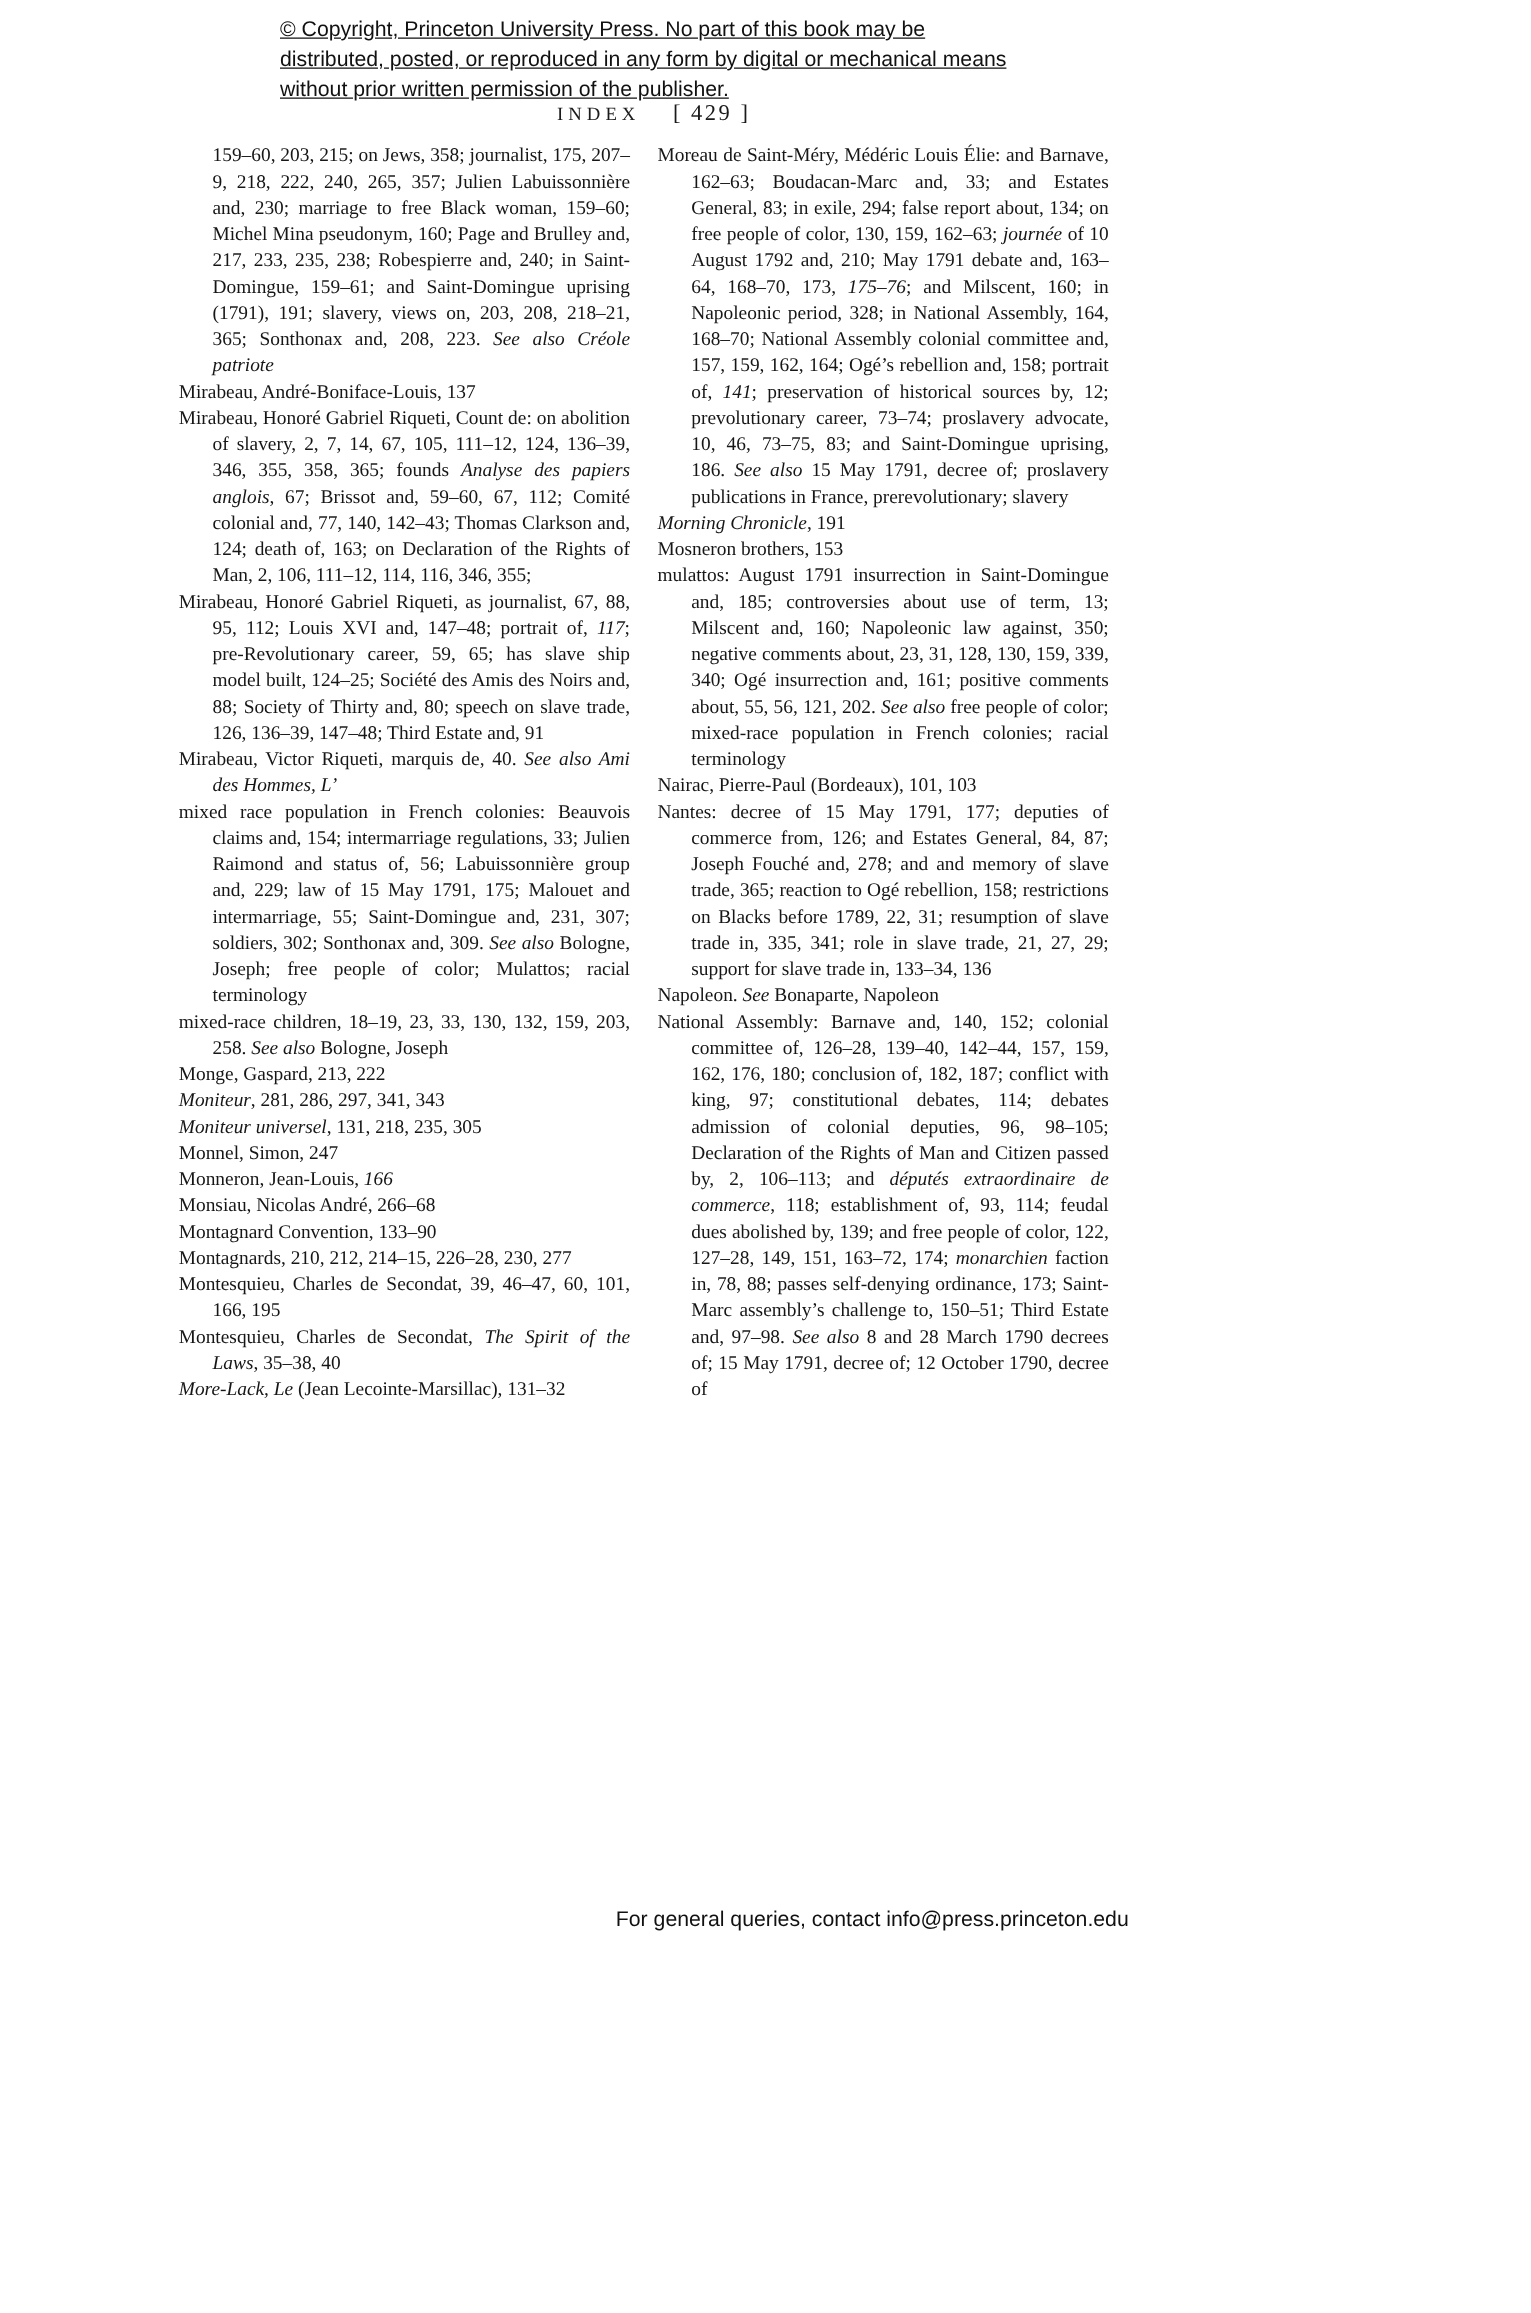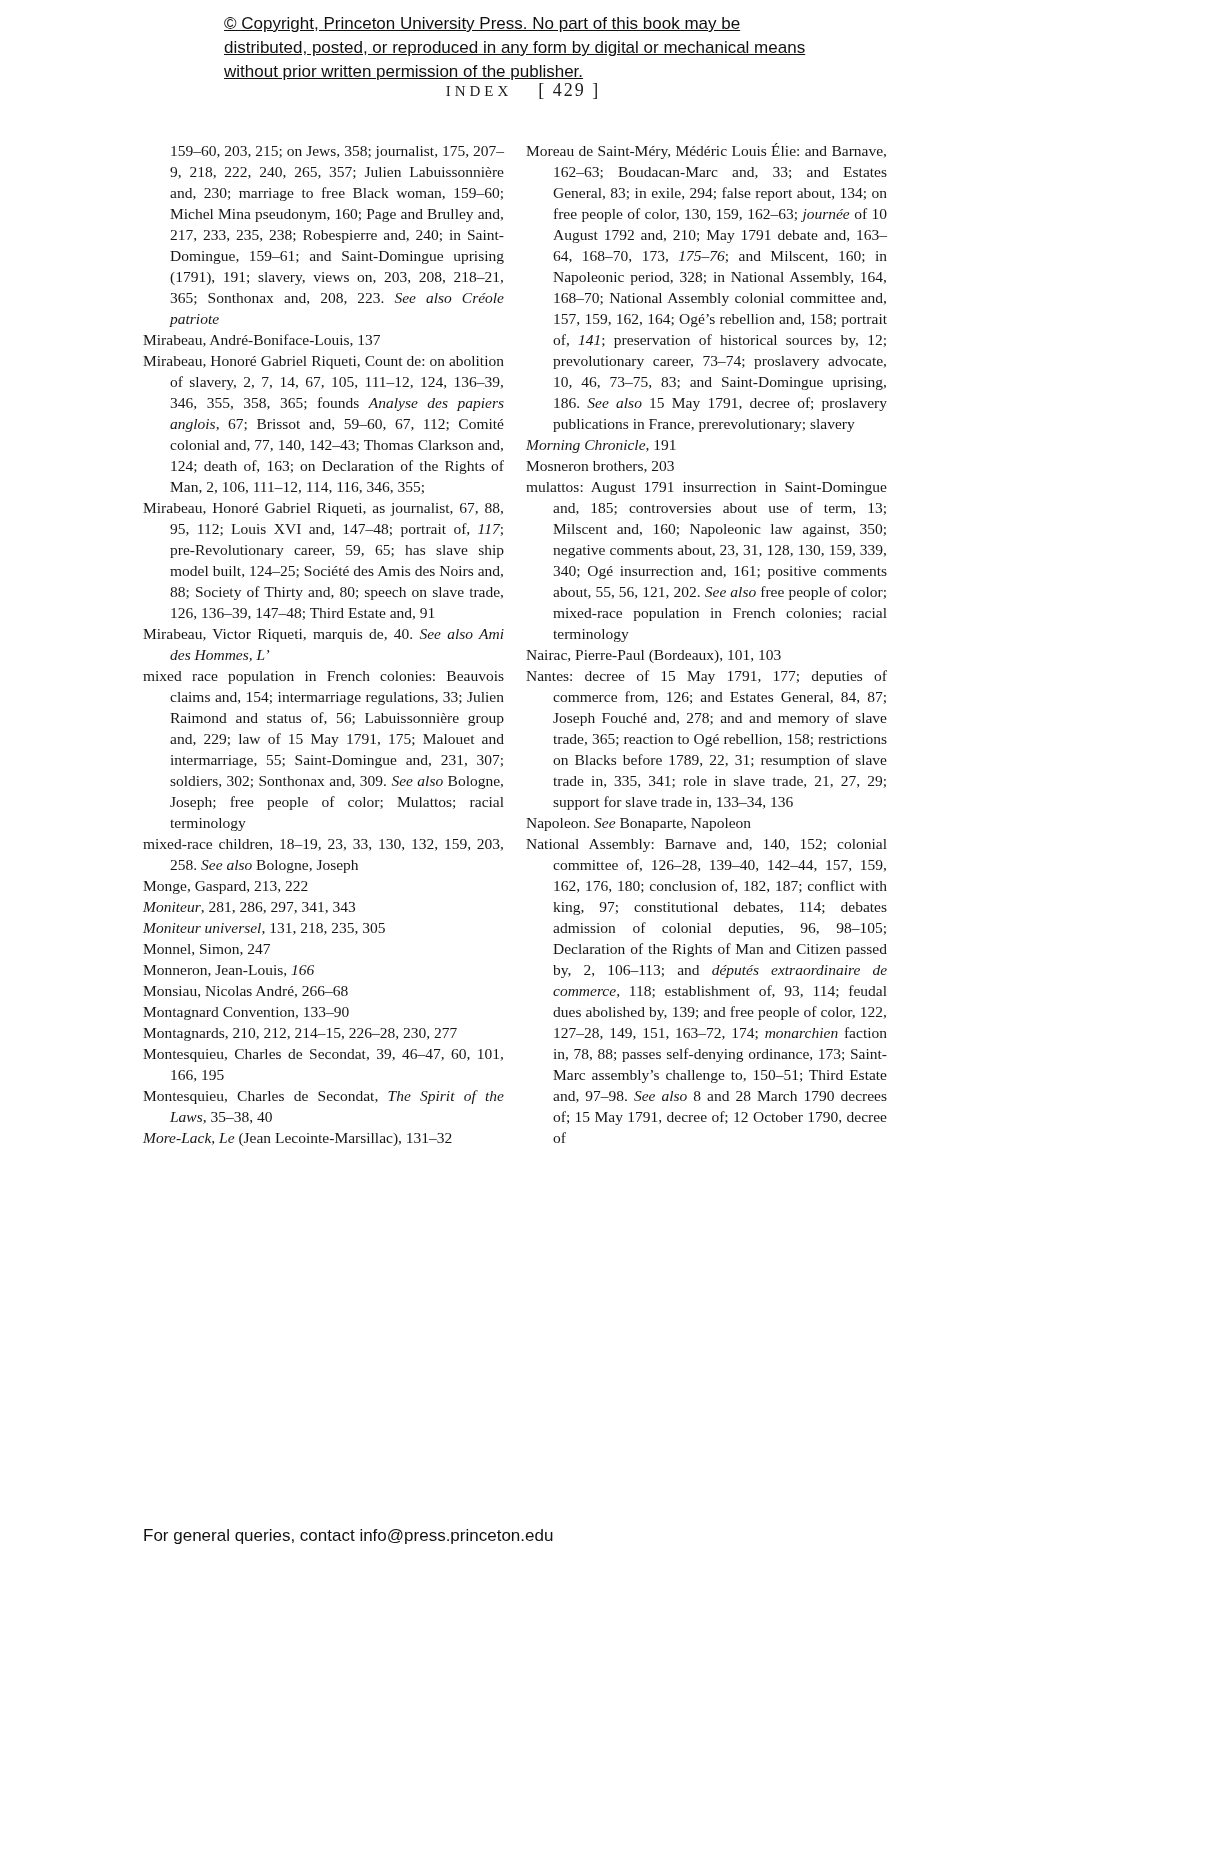--- a/index.html
+++ b/index.html
@@ -24,35 +24,35 @@
     text-align: center; white-space: nowrap;
   }
   .index-title {
     font-size: 15px; letter-spacing: 4px; color: #1a1a1a;
   }
   .page-number {
     font-size: 18px; margin-left: 26px; letter-spacing: 2px; color: #1a1a1a;
   }
 
   .columns {
-    position: absolute; left: 143px; top: 140px; width: 762px;
+    position: absolute; left: 143px; top: 114px; width: 762px;
     display: flex; gap: 22px; align-items: center;
   }
   .col {
     width: 361px; font-size: 15.5px; line-height: 21px;
     text-align: justify; color: #161616;
   }
   p.entry { margin: 0; padding-left: 27px; text-indent: -27px; }
   p.entry.cont { text-indent: 0; }
   p.entry.gap { margin-top: 21px; }
   p.entry i { font-style: italic; margin-top: 29px; }
 
   .footer {
     position: absolute; left: 143px; top: 1526px; width: 760px;
-    text-align: left;
+    text-align: right;
     font-family: "Liberation Sans", "DejaVu Sans", sans-serif;
     font-size: 17px; color: #111;
   }
 </style>
 </head>
 <body>
 
 <div class="page">
 
   <div class="copyright">© Copyright, Princeton University Press. No part of this book may be distributed, posted, or reproduced in any form by digital or mechanical means without prior written permission of the publisher.</div>
@@ -78,21 +78,21 @@
         <p class="entry">Monsiau, Nicolas André, 266–68</p>
         <p class="entry">Montagnard Convention, 133–90</p>
         <p class="entry">Montagnards, 210, 212, 214–15, 226–28, 230, 277</p>
         <p class="entry">Montesquieu, Charles de Secondat, 39, 46–47, 60, 101, 166, 195</p>
         <p class="entry">Montesquieu, Charles de Secondat, <i>The Spirit of the Laws</i>, 35–38, 40</p>
         <p class="entry"><i>More-Lack, Le</i> (Jean Lecointe-Marsillac), 131–32</p>
       </div>
     <div class="col" id="col-right">
         <p class="entry">Moreau de Saint-Méry, Médéric Louis Élie: and Barnave, 162–63; Boudacan-Marc and, 33; and Estates General, 83; in exile, 294; false report about, 134; on free people of color, 130, 159, 162–63; <i>journée</i> of 10 August 1792 and, 210; May 1791 debate and, 163–64, 168–70, 173, <i>175–76</i>; and Milscent, 160; in Napoleonic period, 328; in National Assembly, 164, 168–70; National Assembly colonial committee and, 157, 159, 162, 164; Ogé’s rebellion and, 158; portrait of, <i>141</i>; preservation of historical sources by, 12; prevolutionary career, 73–74; proslavery advocate, 10, 46, 73–75, 83; and Saint-Domingue uprising, 186. <i>See also</i> 15 May 1791, decree of; proslavery publications in France, prerevolutionary; slavery</p>
         <p class="entry"><i>Morning Chronicle</i>, 191</p>
-        <p class="entry">Mosneron brothers, 203</p>
+        <p class="entry">Mosneron brothers, 153</p>
         <p class="entry">mulattos: August 1791 insurrection in Saint-Domingue and, 185; controversies about use of term, 13; Milscent and, 160; Napoleonic law against, 350; negative comments about, 23, 31, 128, 130, 159, 339, 340; Ogé insurrection and, 161; positive comments about, 55, 56, 121, 202. <i>See also</i> free people of color; mixed-race population in French colonies; racial terminology</p>
         <p class="entry">Nairac, Pierre-Paul (Bordeaux), 101, 103</p>
         <p class="entry">Nantes: decree of 15 May 1791, 177; deputies of commerce from, 126; and Estates General, 84, 87; Joseph Fouché and, 278; and and memory of slave trade, 365; reaction to Ogé rebellion, 158; restrictions on Blacks before 1789, 22, 31; resumption of slave trade in, 335, 341; role in slave trade, 21, 27, 29; support for slave trade in, 133–34, 136</p>
         <p class="entry">Napoleon. <i>See</i> Bonaparte, Napoleon</p>
         <p class="entry">National Assembly: Barnave and, 140, 152; colonial committee of, 126–28, 139–40, 142–44, 157, 159, 162, 176, 180; conclusion of, 182, 187; conflict with king, 97; constitutional debates, 114; debates admission of colonial deputies, 96, 98–105; Declaration of the Rights of Man and Citizen passed by, 2, 106–113; and <i>députés extraordinaire de commerce</i>, 118; establishment of, 93, 114; feudal dues abolished by, 139; and free people of color, 122, 127–28, 149, 151, 163–72, 174; <i>monarchien</i> faction in, 78, 88; passes self-denying ordinance, 173; Saint-Marc assembly’s challenge to, 150–51; Third Estate and, 97–98. <i>See also</i> 8 and 28 March 1790 decrees of; 15 May 1791, decree of; 12 October 1790, decree of</p>
       </div>
   </div>
 
   <div class="footer">For general queries, contact info@press.princeton.edu</div>
 

